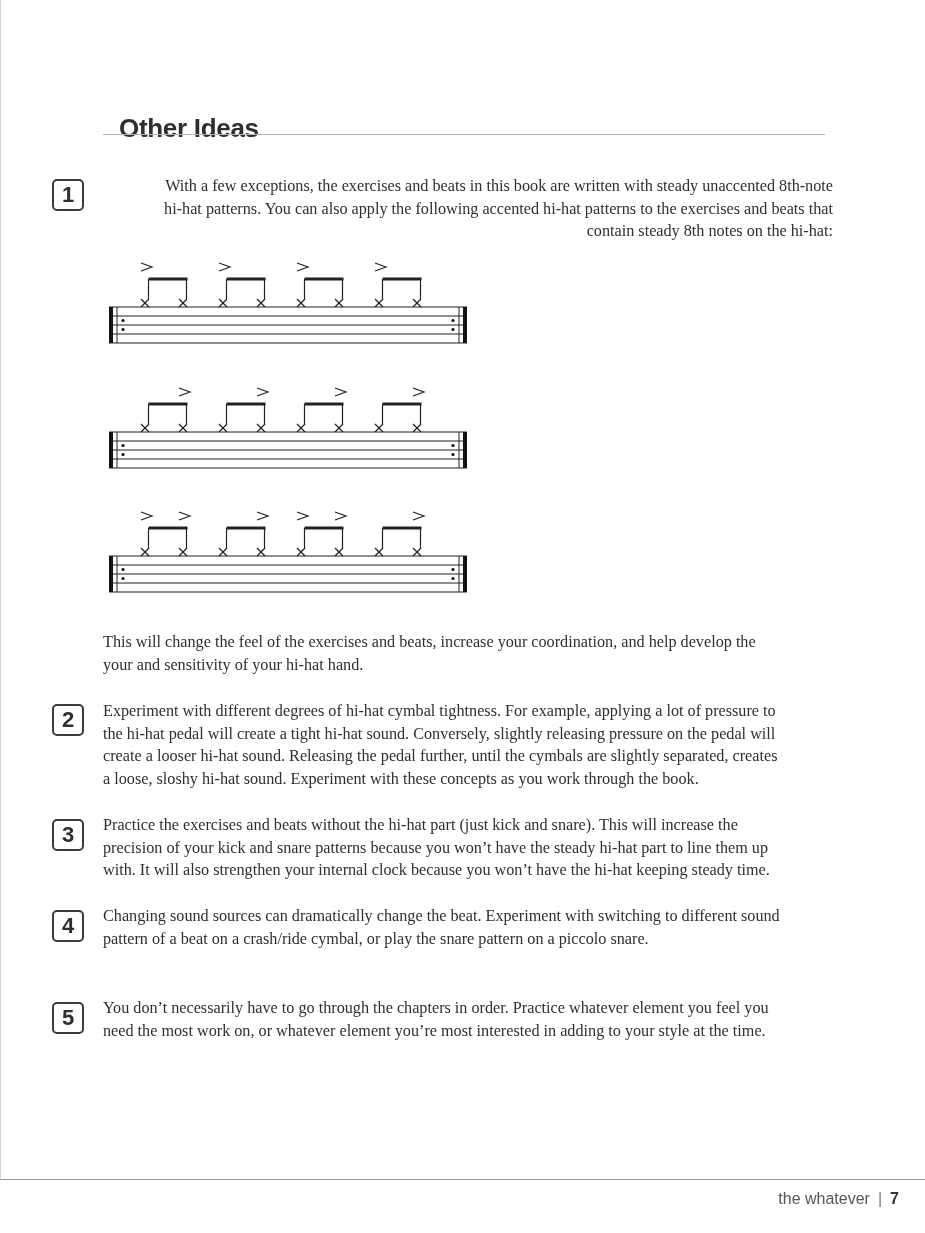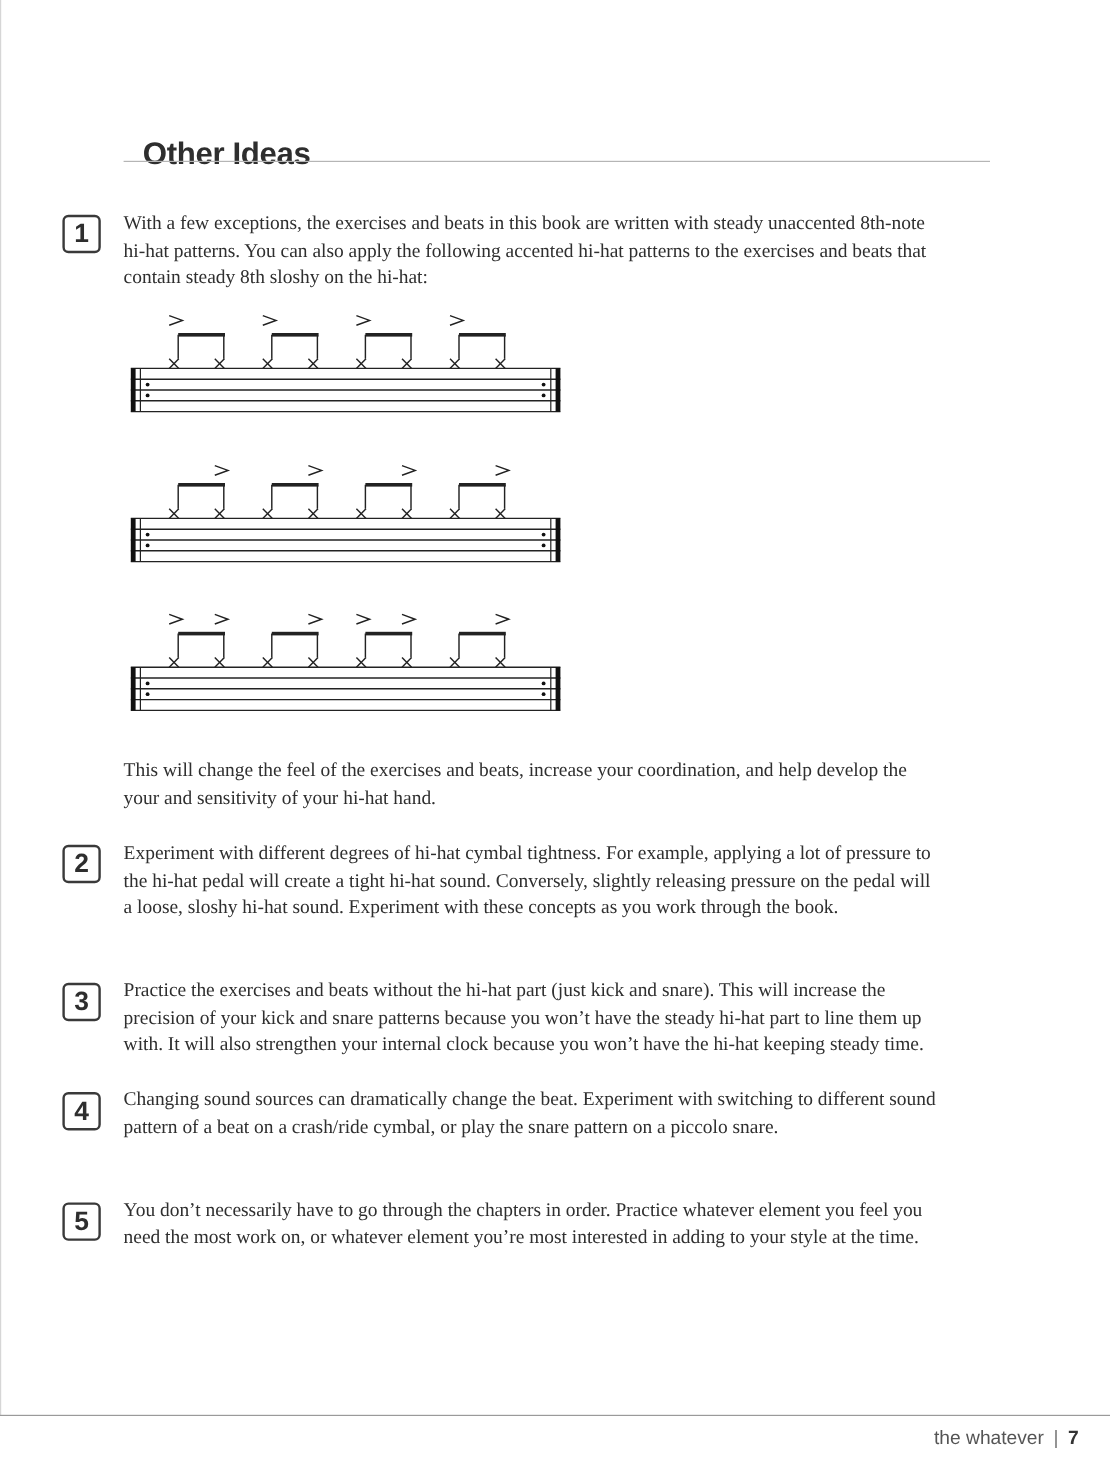--- a/index.html
+++ b/index.html
@@ -26,24 +26,24 @@
 </head>
 <body>
 
 <div class="left-rule"></div>
 
 <h1 class="title">Other Ideas</h1>
 <div class="title-rule"></div>
 
 <div>
   <div class="num-box" style="top:179px;">1</div>
-  <p class="para" style="top:175px;">
+  <p class="para" style="top:175px;text-align:right;">
     <span>With a few exceptions, the exercises and beats in this book are written with steady unaccented 8th-note</span>
     <span>hi-hat patterns.  You can also apply the following accented hi-hat patterns to the exercises and beats that</span>
-    <span>contain steady 8th sloshy on the hi-hat:</span>
+    <span>contain steady 8th notes on the hi-hat:</span>
   </p>
 
   <svg class="notation" style="top:252px;" viewBox="0 0 370 100">
       <line x1="4" y1="55" x2="362" y2="55" stroke="#222" stroke-width="1.2"></line>
       <line x1="4" y1="64" x2="362" y2="64" stroke="#222" stroke-width="1.2"></line>
       <line x1="4" y1="73" x2="362" y2="73" stroke="#222" stroke-width="1.2"></line>
       <line x1="4" y1="82" x2="362" y2="82" stroke="#222" stroke-width="1.2"></line>
       <line x1="4" y1="91" x2="362" y2="91" stroke="#222" stroke-width="1.2"></line>
       <rect x="4" y="55" width="4" height="36" fill="#111"></rect>
       <line x1="12" y1="55" x2="12" y2="91" stroke="#222" stroke-width="1"></line>
@@ -187,20 +187,21 @@
     <span>This will change the feel of the exercises and beats, increase your coordination, and help develop the</span>
     <span>your and sensitivity of your hi-hat hand.</span>
   </p>
 </div>
 
 <div>
   <div class="num-box" style="top:704px;">2</div>
   <p class="para" style="top:700px;">
     <span>Experiment with different degrees of hi-hat cymbal tightness.  For example, applying a lot of pressure to</span>
     <span>the hi-hat pedal will create a tight hi-hat sound.  Conversely, slightly releasing pressure on the pedal will</span>
+    <span>create a looser hi-hat sound.  Releasing the pedal further, until the cymbals are slightly separated, creates</span>
     <span>a loose, sloshy hi-hat sound.  Experiment with these concepts as you work through the book.</span>
   </p>
 </div>
 
 <div>
   <div class="num-box" style="top:819px;">3</div>
   <p class="para" style="top:814px;">
     <span>Practice the exercises and beats without the hi-hat part (just kick and snare).  This will increase the</span>
     <span>precision of your kick and snare patterns because you won’t have the steady hi-hat part to line them up</span>
     <span>with.  It will also strengthen your internal clock because you won’t have the hi-hat keeping steady time.</span>

